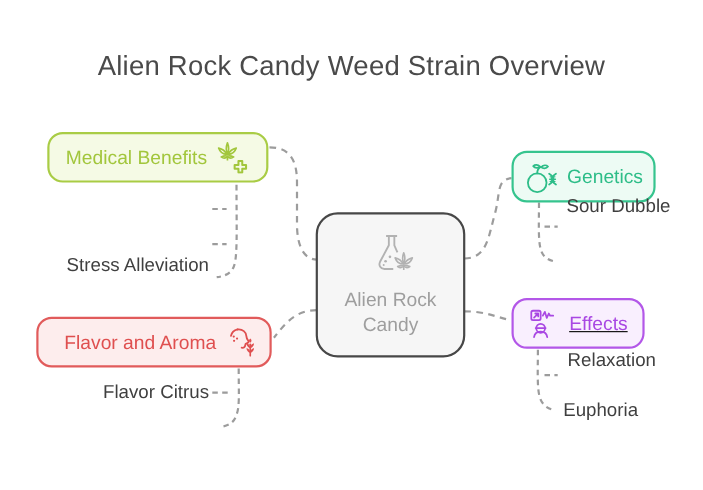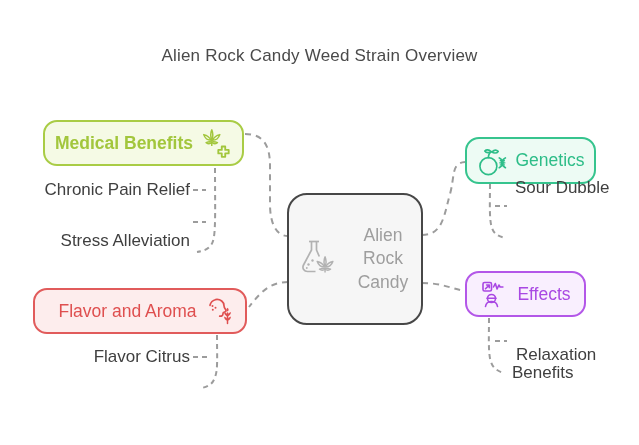--- a/index.html
+++ b/index.html
@@ -2,43 +2,43 @@
 <html style="--medical-accent: #a2c63c; --medical-border: #a9cc45; --medical-bg: #f5fae5; --flavor-accent: #df4f4f; --flavor-border: #e15b5b; --flavor-bg: #fdeded; --genetics-accent: #2dbd88; --genetics-border: #36c48e; --genetics-bg: #edfbf4; --effects-accent: #a948e3; --effects-border: #b357e8; --effects-bg: #f9effe; --center-border: #474747; --center-bg: #f6f6f6; --center-text: #9e9e9e; --center-icon: #b2b2b2; --connector: #9c9c9c; --item-text: #3f3f3f; --title-text: #4a4a4a;"><head>
 <meta charset="utf-8">
 <style>
   html,body{margin:0;padding:0;background:#ffffff;}
   .canvas{
     position:relative;width:639px;height:445px;overflow:hidden;
     font-family:"Liberation Sans",sans-serif;background:#ffffff;
   }
   .title{
     position:absolute;top:46px;left:0;width:100%;text-align:center;
-    font-size:17px;font-weight:500;color:var(--title-text);letter-spacing:.2px;
+    font-size:25px;font-weight:500;color:var(--title-text);letter-spacing:.2px;
   }
   .connectors{position:absolute;left:0;top:0;pointer-events:none;}
   .node{
     position:absolute;box-sizing:border-box;display:flex;align-items:center;
     justify-content:center;gap:7px;border-radius:14px;border:2px solid #000;
   }
   .node .node-label{font-size:17.5px;white-space:nowrap;}
   .node.medical{background:var(--medical-bg);border-color:var(--medical-border);}
-  .node.medical .node-label{color:var(--medical-accent);font-weight:bold;}
+  .node.medical .node-label{color:var(--medical-accent);}
   .node.medical .icon{color:var(--medical-accent);}
   .node.flavor{background:var(--flavor-bg);border-color:var(--flavor-border);padding-left:12px;}
   .node.flavor .node-label{color:var(--flavor-accent);}
   .node.flavor .icon{color:var(--flavor-accent);}
   .node.genetics{background:var(--genetics-bg);border-color:var(--genetics-border);}
   .node.genetics .node-label{color:var(--genetics-accent);}
   .node.genetics .icon{color:var(--genetics-accent);}
-  .node.effects{background:var(--effects-bg);border-color:var(--effects-border);}
+  .node.effects{background:var(--effects-bg);border-color:var(--effects-border);text-decoration:underline;}
   .node.effects .node-label{color:var(--effects-accent);}
   .node.effects .icon{color:var(--effects-accent);}
   .node.center-node{
     background:var(--center-bg);border-color:var(--center-border);
-    border-radius:20px;flex-direction:row;gap:8px;
+    border-radius:20px;flex-direction:column;gap:8px;
   }
   .center-label{
     color:var(--center-text);font-size:17.5px;line-height:1.32;
     text-align:center;width:104px;
   }
   .center-node .icon{color:var(--center-icon);}
   .icon{display:inline-flex;align-items:center;justify-content:center;}
   .item{
     position:absolute;font-size:17px;color:var(--item-text);white-space:nowrap;
     line-height:24px;height:24px;
@@ -81,21 +81,20 @@
           <path d="M3.5 7 C7 7.8 9.8 9.8 11.4 13 C7.8 13 4.8 10.8 3.5 7 Z"></path>
           <path d="M20.5 7 C17 7.8 14.2 9.8 12.6 13 C16.2 13 19.2 10.8 20.5 7 Z"></path>
           <path d="M6 15.5 C8 14.6 10.2 14.3 12 14.8 C10.6 16.6 8.2 17 6 15.5 Z"></path>
           <path d="M18 15.5 C16 14.6 13.8 14.3 12 14.8 C13.4 16.6 15.8 17 18 15.5 Z"></path>
           <path d="M12 15 L12 19"></path>
         </g>
         <path d="M18.5 16 h3 v3 h3 v3 h-3 v3 h-3 v-3 h-3 v-3 h3 Z"></path>
       </svg>
     </span>
   </div>
-  <div class="item right-align" style="right:449px;top:178px">Chronic Pain Relief</div>
   <div class="item right-align" style="right:449px;top:229px">Stress Alleviation</div>
 
   <div class="node flavor" style="left:33px;top:288px;width:214px;height:46px">
     <span class="node-label">Flavor and Aroma</span>
     <span class="icon">
       <svg width="30" height="30" viewBox="0 0 30 30" fill="none" stroke="currentColor" stroke-width="1.7" stroke-linecap="round">
         <path d="M12 3.5 c4.5 -0.5 8 2.5 8 6.2 c0 1.6 0.7 2.6 1.6 3.8 c0.8 1.1 0.3 2.3 -1.1 2.5 c-1 0.15 -1.6 0.8 -1.6 1.9 c0 1.6 -1.3 2.6 -3.2 2.2"></path>
         <path d="M12 3.5 c-3.2 0.8 -5.4 3 -6 5.8"></path>
         <circle cx="8.5" cy="10" r="1" fill="currentColor" stroke="none"></circle>
         <circle cx="11.5" cy="11.8" r="1" fill="currentColor" stroke="none"></circle>
@@ -159,16 +158,16 @@
         <rect x="3" y="3.5" width="8.5" height="8.5" rx="1.5"></rect>
         <path d="M5.5 9.8 L9.2 6.1 M6.6 6 h2.7 v2.7"></path>
         <path d="M13.5 8 l1.8 -3.5 1.8 5.5 1.8 -4 1.2 2 h2.8"></path>
         <circle cx="11.5" cy="19.5" r="4"></circle>
         <path d="M7 19.2 h9"></path>
         <path d="M5.5 27.5 c0.5 -3.5 3 -5 6 -5 s5.5 1.5 6 5"></path>
       </svg>
     </span>
     <span class="node-label">Effects</span>
   </div>
-  <div class="item" style="left:516px;top:343px">Relaxation</div>
-  <div class="item" style="left:512px;top:361px">Benefits</div>
+  <div class="item" style="left:516px;top:316px">Relaxation</div>
+  <div class="item" style="left:512px;top:361px">Euphoria</div>
 
 </div>
 
 </body></html>

